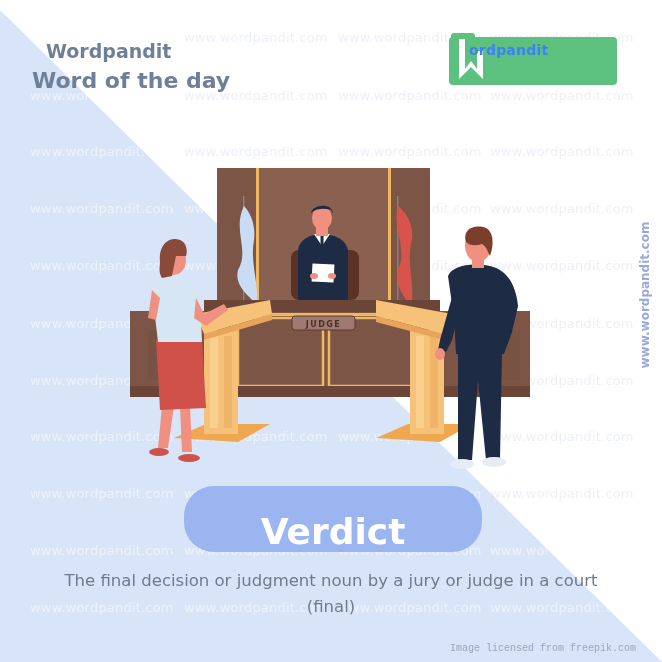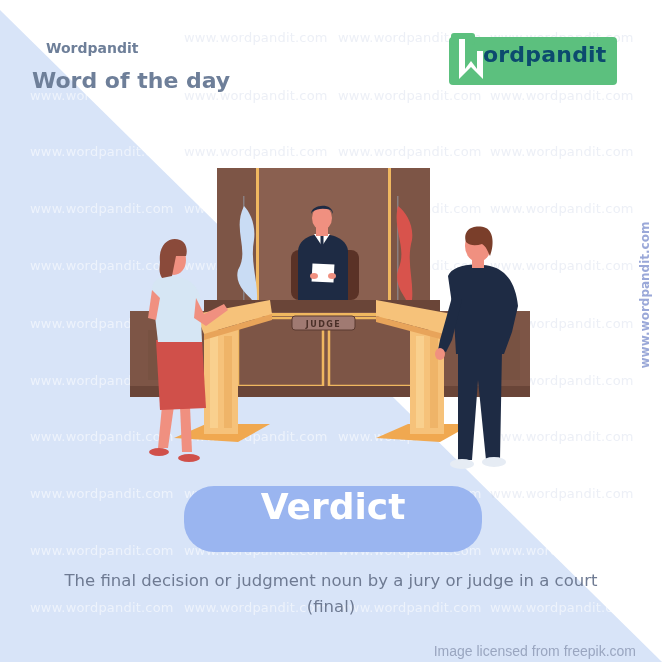--- a/index.html
+++ b/index.html
@@ -1,31 +1,31 @@
 <!DOCTYPE html>
 <html><head>
 <meta charset="utf-8">
 <style>
   html, body { margin: 0; padding: 0; }
   body { width: 662px; height: 662px; position: relative; overflow: hidden; background: #ffffff; font-family: "DejaVu Sans", sans-serif; }
   .bg-diag { position: absolute; left: 0; top: 0; width: 662px; height: 662px; }
   .watermark-grid { position: absolute; left: 0; top: 0; width: 662px; height: 662px; pointer-events: none; }
   .wm { position: absolute; font-family: "DejaVu Sans", sans-serif; font-size: 13px; color: rgba(255,255,255,0.55); letter-spacing: 0.2px; white-space: nowrap; }
   .wm.onwhite { color: rgba(200,210,230,0.35); }
-  .brand-title { position: absolute; left: 46px; top: 40px; font-family: "DejaVu Sans", sans-serif; font-weight: bold; font-size: 14px; color: #6e7f99; }
+  .brand-title { position: absolute; left: 46px; top: 40px; font-family: "DejaVu Sans", sans-serif; font-weight: bold; font-size: 19px; color: #6e7f99; }
   .brand-sub { position: absolute; left: 32px; top: 68px; font-family: "DejaVu Sans", sans-serif; font-weight: bold; font-size: 22px; color: #6e7f99; }
   .logo { position: absolute; left: 449px; top: 33px; width: 168px; height: 52px; }
-  .logo-text { position: absolute; left: 34px; top: 9px; font-family: "DejaVu Sans", sans-serif; font-weight: bold; font-size: 22px; color: #0c4a6e; letter-spacing: 0.2px; }
+  .logo-text { position: absolute; left: 20px; top: 9px; font-family: "DejaVu Sans", sans-serif; font-weight: bold; font-size: 14px; color: #3b82f6; letter-spacing: 0.2px; }
   .side-url { position: absolute; left: 645px; top: 295px; transform: translate(-50%, -50%) rotate(-90deg); font-family: "DejaVu Sans", sans-serif; font-weight: bold; font-size: 12px; color: #9aa8d8; white-space: nowrap; }
   .illus { position: absolute; left: 0; top: 0; width: 662px; height: 662px; }
-  .word-pill { position: absolute; left: 184px; top: 486px; width: 298px; height: 66px; border-radius: 30px; background: #9ab5f0; display: flex; align-items: flex-start; justify-content: center; }
+  .word-pill { position: absolute; left: 184px; top: 486px; width: 298px; height: 66px; border-radius: 30px; background: #9ab5f0; display: flex; align-items: flex-end; justify-content: center; }
   .word-text { font-family: "DejaVu Sans", sans-serif; font-weight: bold; font-size: 36px; color: #ffffff; }
   .definition { position: absolute; left: 0; width: 662px; top: 571px; text-align: center; font-family: "DejaVu Sans", sans-serif; font-size: 16.5px; color: #6e7a92; }
   .pos { position: absolute; left: 0; width: 662px; top: 597px; text-align: center; font-family: "DejaVu Sans", sans-serif; font-size: 16.5px; color: #6e7a92; }
-  .credit { position: absolute; right: 26px; top: 643px; font-family: Liberation Sans, sans-serif; font-size: 14px; color: #9aa6c0; }
+  .credit { position: absolute; right: 26px; top: 643px; font-family: Liberation Mono, monospace; font-size: 10px; color: #9aa6c0; }
 </style>
 </head>
 <body>
 
 <svg class="bg-diag" viewBox="0 0 662 662" xmlns="http://www.w3.org/2000/svg">
   <polygon points="0,10 0,662 662,662" fill="#d8e4f8"></polygon>
 </svg>
 
 <div class="watermark-grid">
   <span class="wm" style="left:30px;top:30px">www.wordpandit.com</span>

